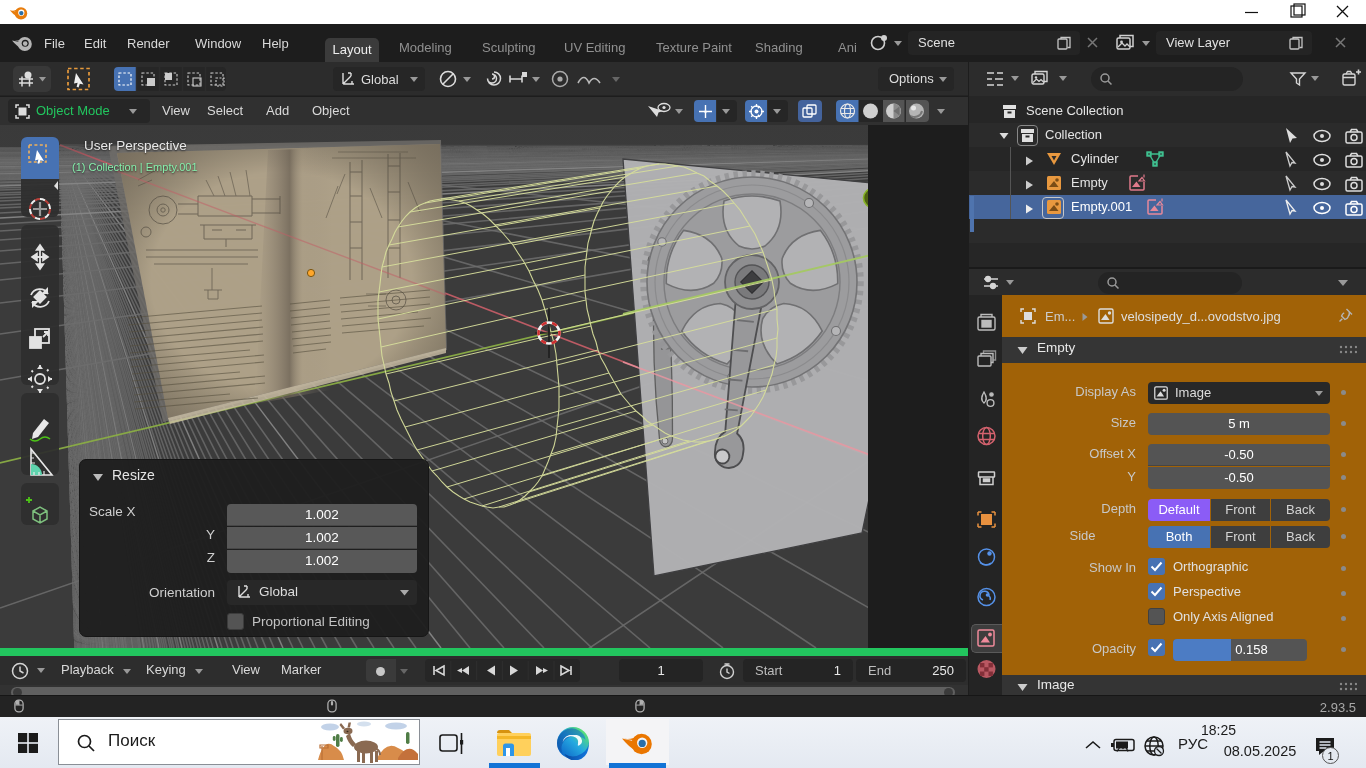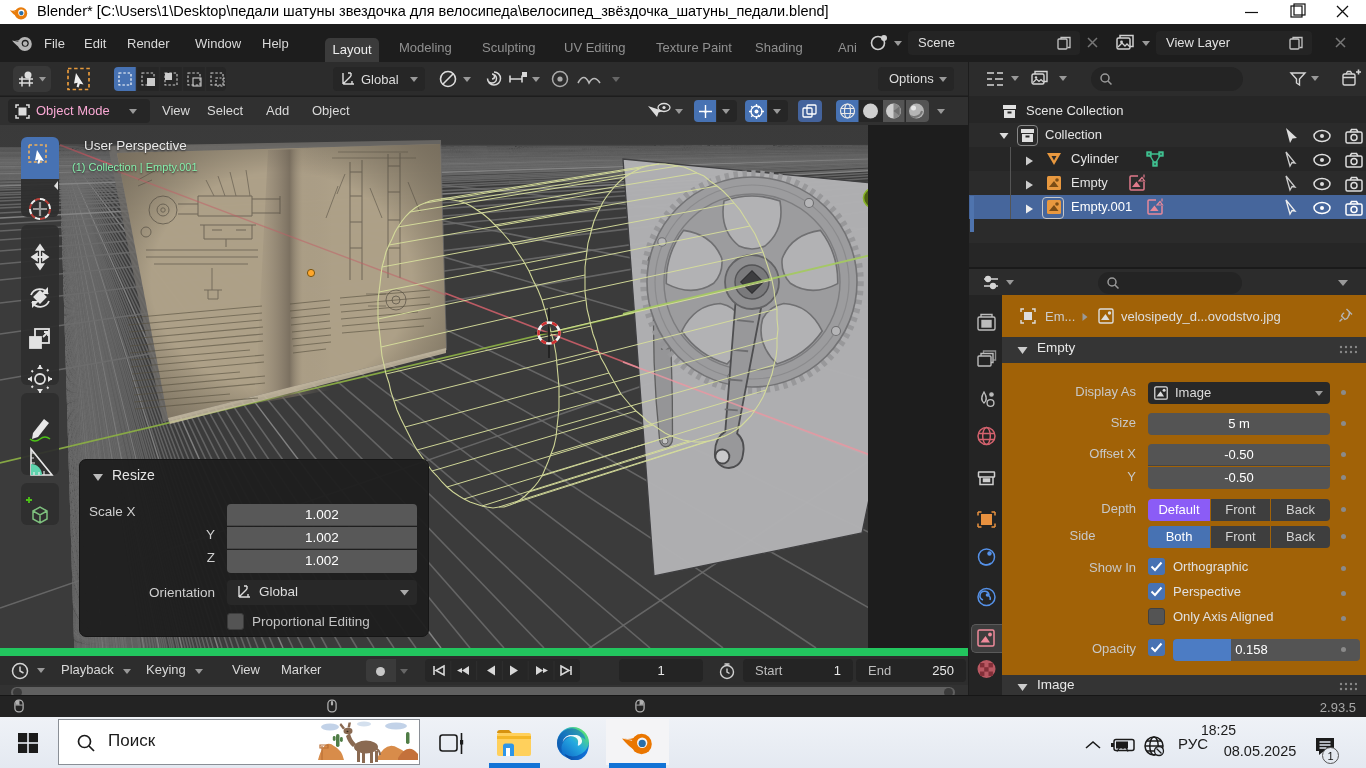--- a/index.html
+++ b/index.html
@@ -12,21 +12,20 @@
 <body>
 
 <div class="abs" style="left:0;top:0;width:1366px;height:24px;background:#fff">
  <svg class="abs" style="left:9px;top:3px" width="19" height="19" viewBox="0 0 19 19">
   <path d="M0.8 7.2 Q5 7.8 7.8 6.8 L10.8 4.5 Q9 7.6 10 8.4 Z" fill="#e87d0d"></path>
   <path d="M0.8 7.2 Q4.5 11.5 7 13 L9.5 9 Z" fill="#e87d0d"></path>
   <circle cx="12" cy="10.4" r="6.2" fill="#e87d0d"></circle>
   <circle cx="12.3" cy="9.7" r="3.1" fill="#fff"></circle>
   <circle cx="12.3" cy="10.1" r="2.2" fill="#2a6fa8"></circle>
  </svg>
- <div class="abs" style="left:37px;top:3px;font-size:14.5px;color:#000">Blender* [C:\Users\1\Desktop\педали шатуны звездочка для велосипеда\велосипед_звёздочка_шатуны_педали.blend]</div>
  <svg class="abs" style="left:1238px;top:0" width="128" height="24" viewBox="0 0 128 24">
   <path d="M7 12.5 h13" stroke="#111" stroke-width="1.2"></path>
   <rect x="53" y="6" width="11" height="11" fill="none" stroke="#111" stroke-width="1.2"></rect>
   <rect x="56" y="4" width="11" height="11" fill="none" stroke="#111" stroke-width="1.2"></rect>
   <path d="M99 6 L110 17 M110 6 L99 17" stroke="#111" stroke-width="1.3"></path>
  </svg>
 </div>
 
 <div class="abs" style="left:0;top:24px;width:1366px;height:38px;background:#1d1d1d">
  <svg class="abs" style="left:11px;top:8px" width="22" height="22" viewBox="0 0 22 22">
@@ -181,21 +180,21 @@
   <path d="M15 3 h5 M17.5 0.5 v5" stroke-width="1.6"></path>
  </svg>
 </div>
 
 <div class="abs" style="left:0;top:97px;width:968px;height:28px;background:#303030">
  <div class="abs" style="left:8px;top:2px;width:142px;height:24px;background:#262626;border-radius:4px">
   <svg class="abs" style="left:6px;top:4px" width="17" height="17" viewBox="0 0 17 17">
    <rect x="4.5" y="4.5" width="8" height="8" fill="#ddd"></rect>
    <path d="M2 5 V2 h3 M12 2 h3 v3 M15 12 v3 h-3 M5 15 H2 v-3" fill="none" stroke="#ddd" stroke-width="1.5"></path>
   </svg>
-  <div class="abs" style="left:28px;top:4px;font-size:13px;color:#f9a8d4">Object Mode</div>
+  <div class="abs" style="left:28px;top:4px;font-size:13px;color:#22c55e">Object Mode</div>
   <svg class="abs" style="left:120px;top:9px" width="10" height="7" viewBox="0 0 10 7">
         <path d="M1 1 h8 l-4 5 z" fill="#999"></path>
       </svg>
  </div>
  <div class="abs txt" style="left:162px;top:6px">View</div>
  <div class="abs txt" style="left:207px;top:6px">Select</div>
  <div class="abs txt" style="left:266px;top:6px">Add</div>
  <div class="abs txt" style="left:312px;top:6px">Object</div>
 
  <svg class="abs" style="left:645px;top:5px" width="42" height="19" viewBox="0 0 42 19">
@@ -2161,21 +2160,21 @@
       <path d="M1.5 5.5 L5 9 L11.5 1.5" fill="none" stroke="#fff" stroke-width="2"></path>
     </svg>
  <div class="abs" style="left:204px;top:289px;font-size:13px;color:#e0e0e0">Perspective</div>
  <div class="abs" style="left:179px;top:313px;width:17px;height:17px;background:#545454;border-radius:3px;border:1px solid #404040"></div>
  <div class="abs" style="left:204px;top:314px;font-size:13px;color:#e0e0e0">Only Axis Aligned</div>
  <div class="abs" style="left:60px;top:346px;width:107px;font-size:13px;color:#c8c8c8;text-align:right">Opacity</div>
  <div class="abs" style="left:179px;top:344px;width:17px;height:17px;background:#4772b3;border-radius:3px"></div>
  <svg class="abs" style="left:181px;top:347px" width="13" height="11" viewBox="0 0 13 11">
       <path d="M1.5 5.5 L5 9 L11.5 1.5" fill="none" stroke="#fff" stroke-width="2"></path>
     </svg>
- <div class="abs" style="left:204px;top:344px;width:187px;height:22px;background:#545454;border-radius:4px;overflow:hidden">
+ <div class="abs" style="left:204px;top:344px;width:134px;height:22px;background:#545454;border-radius:4px;overflow:hidden">
   <div class="abs" style="left:0;top:0;width:58px;height:22px;background:#4c7cc4"></div>
   <div class="abs" style="left:0;top:0;width:157px;font-size:13px;color:#fff;text-align:center;line-height:22px">0.158</div>
  </div>
 
  <div class="abs" style="left:372px;top:95px;width:5px;height:5px;border-radius:50%;background:#8a8a8a"></div>
  <div class="abs" style="left:372px;top:126px;width:5px;height:5px;border-radius:50%;background:#8a8a8a"></div>
  <div class="abs" style="left:372px;top:157px;width:5px;height:5px;border-radius:50%;background:#8a8a8a"></div>
  <div class="abs" style="left:372px;top:180px;width:5px;height:5px;border-radius:50%;background:#8a8a8a"></div>
  <div class="abs" style="left:372px;top:212px;width:5px;height:5px;border-radius:50%;background:#8a8a8a"></div>
  <div class="abs" style="left:372px;top:239px;width:5px;height:5px;border-radius:50%;background:#8a8a8a"></div>

